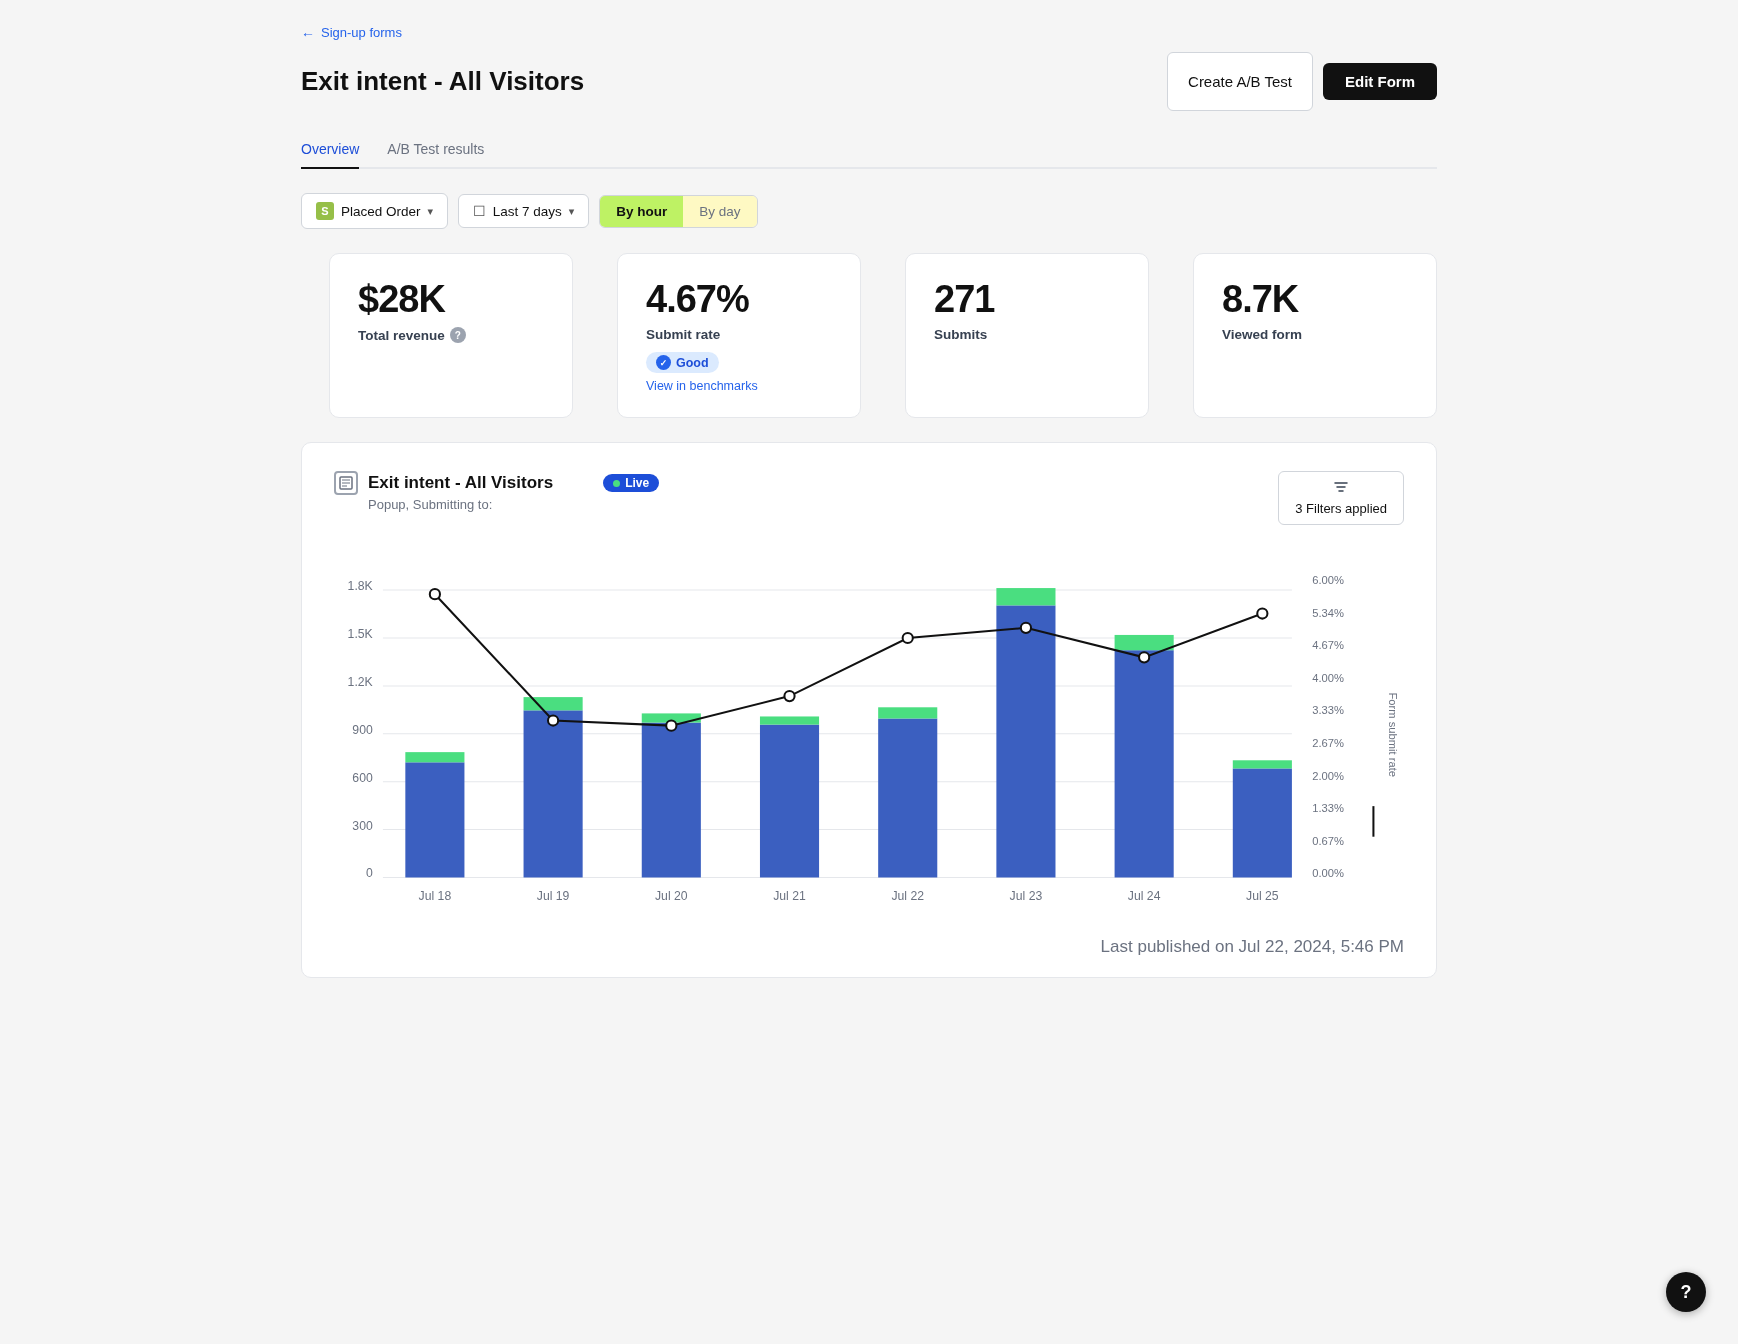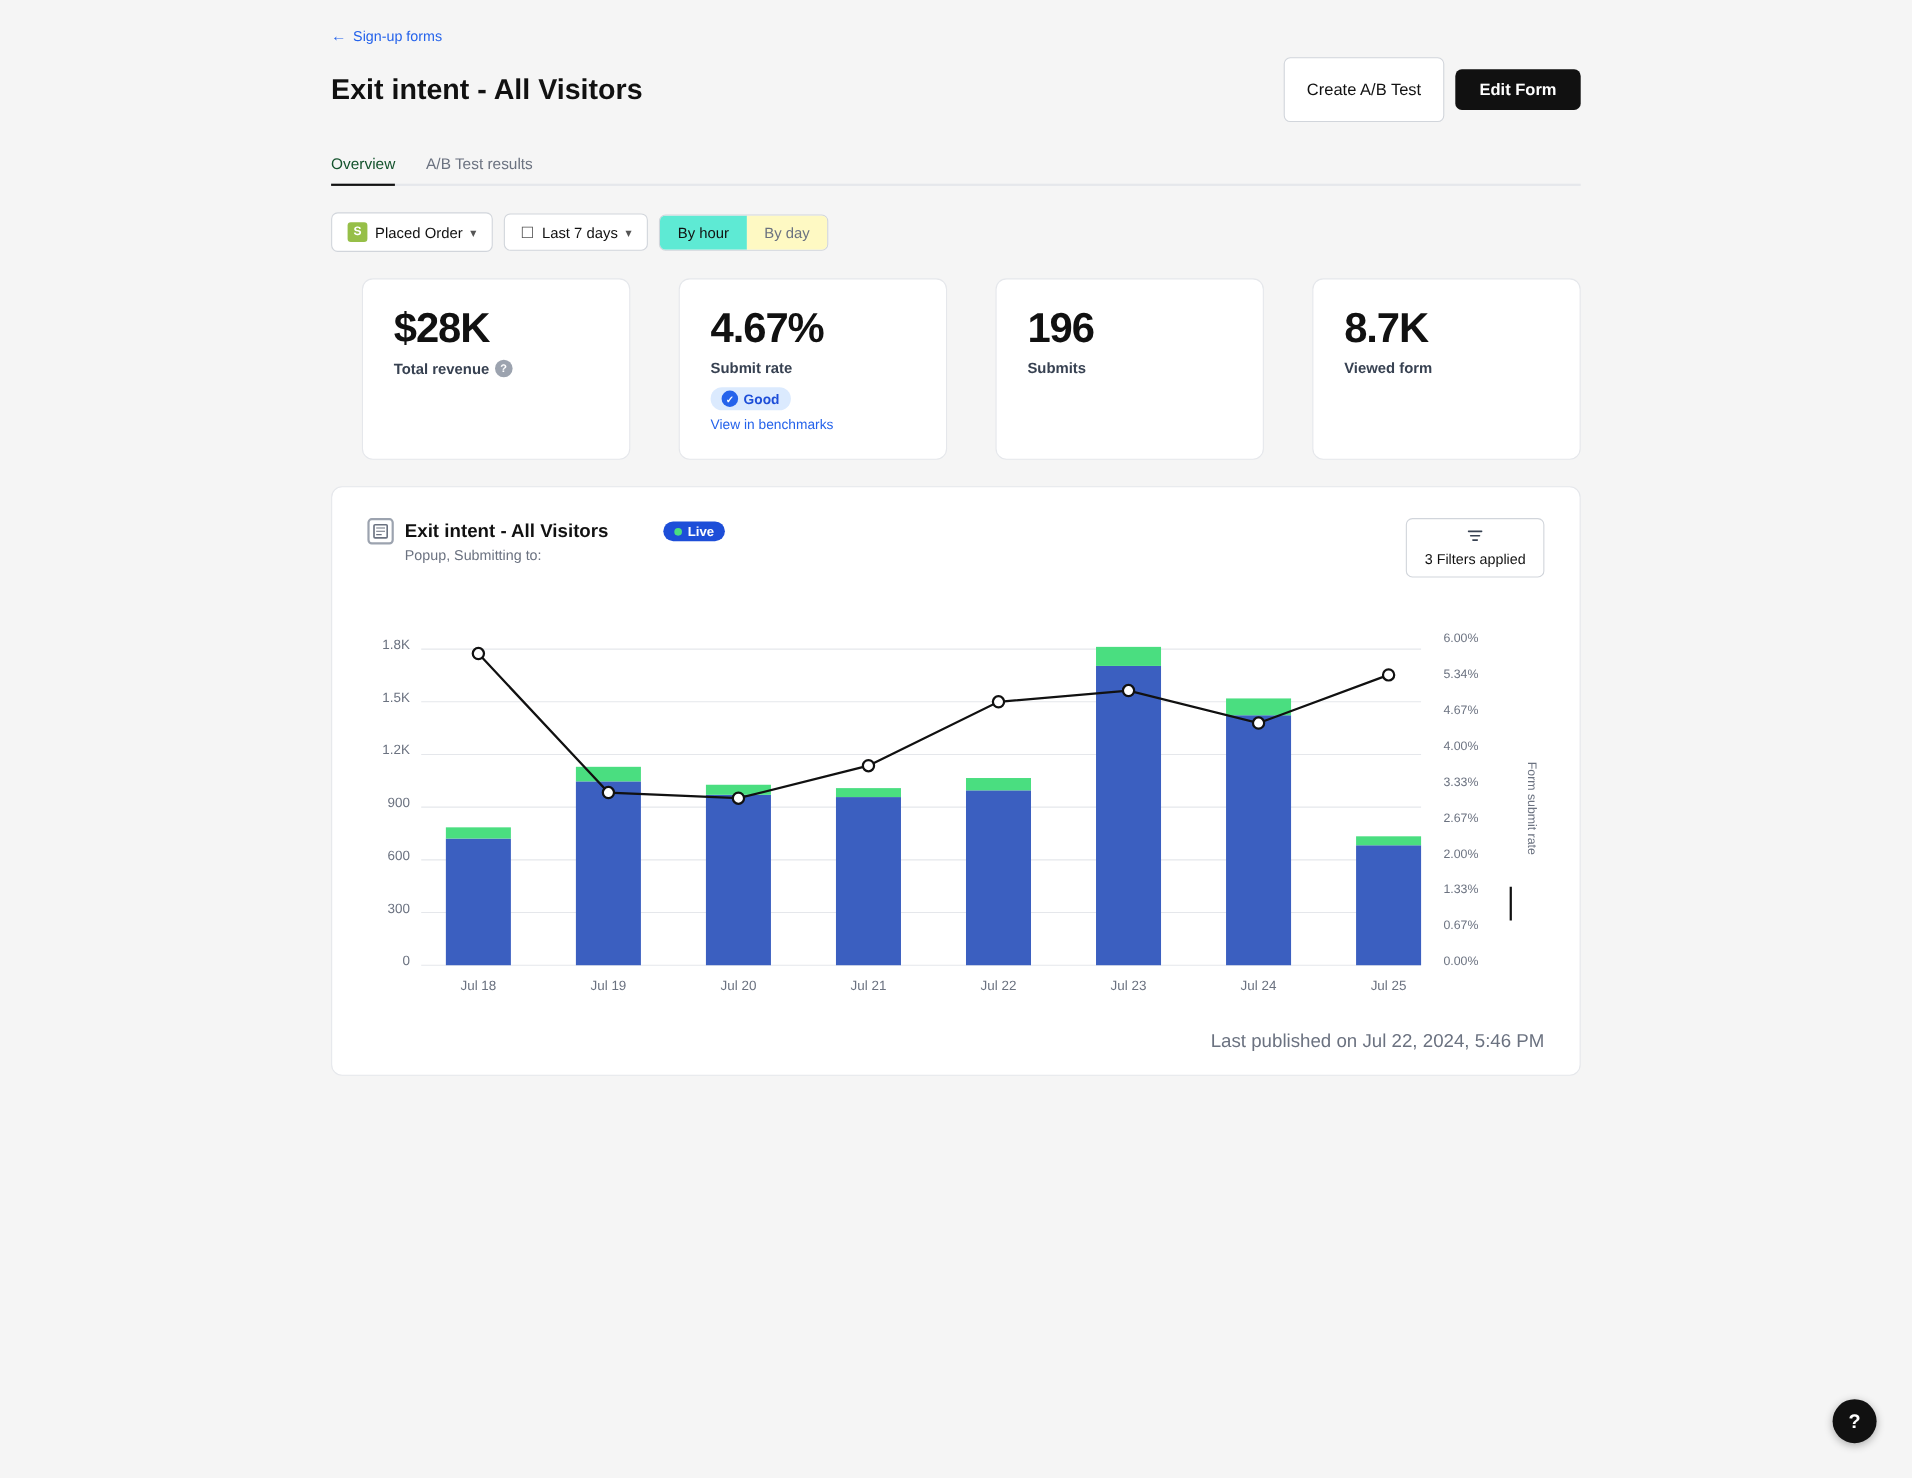--- a/index.html
+++ b/index.html
@@ -12,31 +12,31 @@
 
     .header-row { display: flex; align-items: center; justify-content: space-between; margin-bottom: 20px; }
     .page-title { font-size: 26px; font-weight: 700; color: #111; }
 
     .header-actions { display: flex; gap: 10px; align-items: center; }
     .btn-create-ab { border: 1.5px solid #d1d5db; background: #fff; color: #111; padding: 20px 20px; border-radius: 6px; font-size: 15px; font-weight: 500; cursor: pointer; }
     .btn-edit-form { background: #111; color: #fff; border: none; padding: 10px 22px; border-radius: 6px; font-size: 15px; font-weight: 600; cursor: pointer; }
 
     .tabs-row { display: flex; gap: 0; border-bottom: 2px solid #e5e7eb; margin-bottom: 24px; }
     .tab { padding: 10px 0; margin-right: 28px; font-size: 14px; font-weight: 500; cursor: pointer; color: #6b7280; border-bottom: 2px solid transparent; margin-bottom: -2px; }
-    .tab.active { color: #14532d; border-bottom-color: #111; }
+    .tab.active { color: #1d4ed8; border-bottom-color: #111; }
 
     .filters-row { display: flex; gap: 10px; margin-bottom: 24px; align-items: center; }
     .filter-btn { display: flex; align-items: center; gap: 7px; border: 1.5px solid #d1d5db; background: #fff; color: #111; padding: 8px 14px; border-radius: 6px; font-size: 13.5px; cursor: pointer; font-weight: 500; }
     .filter-btn .shopify-icon { width: 18px; height: 18px; background: #96bf48; border-radius: 3px; display: flex; align-items: center; justify-content: center; color: white; font-size: 11px; font-weight: bold; }
     .filter-btn .calendar-icon { font-size: 14px; color: #555; }
     .chevron { font-size: 11px; color: #555; }
 
     .toggle-group { display: flex; border: 1.5px solid #d1d5db; border-radius: 6px; overflow: hidden; }
     .toggle-btn { padding: 8px 16px; font-size: 13.5px; font-weight: 500; background: #fef9c3; border: none; cursor: pointer; color: #6b7280; }
-    .toggle-btn.active { background: #5eead4; color: #111; }
+    .toggle-btn.active { background: #bef264; color: #111; font-weight: bold; }
 
     .metrics-row { display: flex; gap: 16px; margin-bottom: 24px; }
     .metric-card { background: #fff; border: 1.5px solid #e5e7eb; border-radius: 10px; padding: 24px 28px; flex: 1; margin-left: 28px; }
     .metric-value { font-size: 38px; font-weight: 700; color: #111; letter-spacing: -1px; margin-bottom: 6px; }
     .metric-label { font-size: 13.5px; color: #374151; font-weight: 600; display: flex; align-items: center; gap: 5px; }
     .metric-label .help-icon { width: 16px; height: 16px; border-radius: 50%; background: #9ca3af; color: #fff; font-size: 10px; display: inline-flex; align-items: center; justify-content: center; font-weight: bold; cursor: pointer; }
     .good-badge { display: inline-flex; align-items: center; gap: 5px; margin-top: 10px; background: #dbeafe; color: #1d4ed8; border-radius: 20px; padding: 3px 10px; font-size: 12.5px; font-weight: 600; }
     .good-badge .check-icon { width: 15px; height: 15px; border-radius: 50%; background: #2563eb; color: white; display: inline-flex; align-items: center; justify-content: center; font-size: 9px; }
     .benchmark-link { display: block; margin-top: 6px; color: #2563eb; font-size: 12.5px; cursor: pointer; text-decoration: none; }
 
@@ -114,21 +114,21 @@
       <div class="metric-label">
         <span>Submit rate</span>
       </div>
       <div class="good-badge">
         <span class="check-icon">✓</span>
         <span>Good</span>
       </div>
       <a class="benchmark-link">View in benchmarks</a>
     </div>
     <div class="metric-card">
-      <div class="metric-value">196</div>
+      <div class="metric-value">271</div>
       <div class="metric-label">
         <span>Submits</span>
       </div>
     </div>
     <div class="metric-card">
       <div class="metric-value">8.7K</div>
       <div class="metric-label">
         <span>Viewed form</span>
       </div>
     </div>

